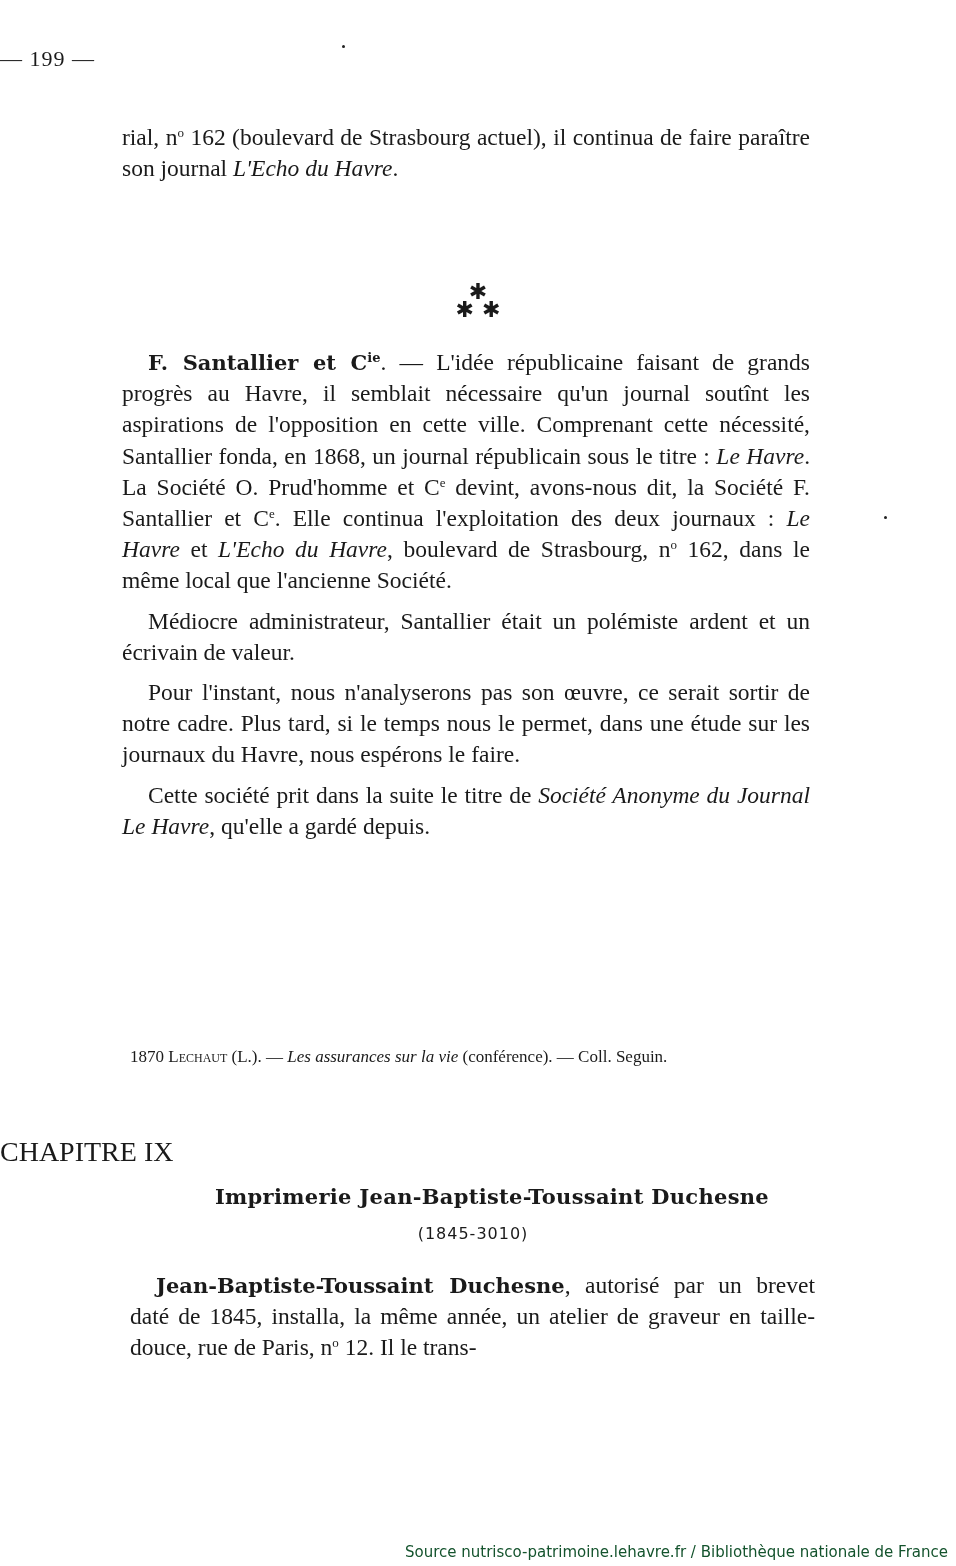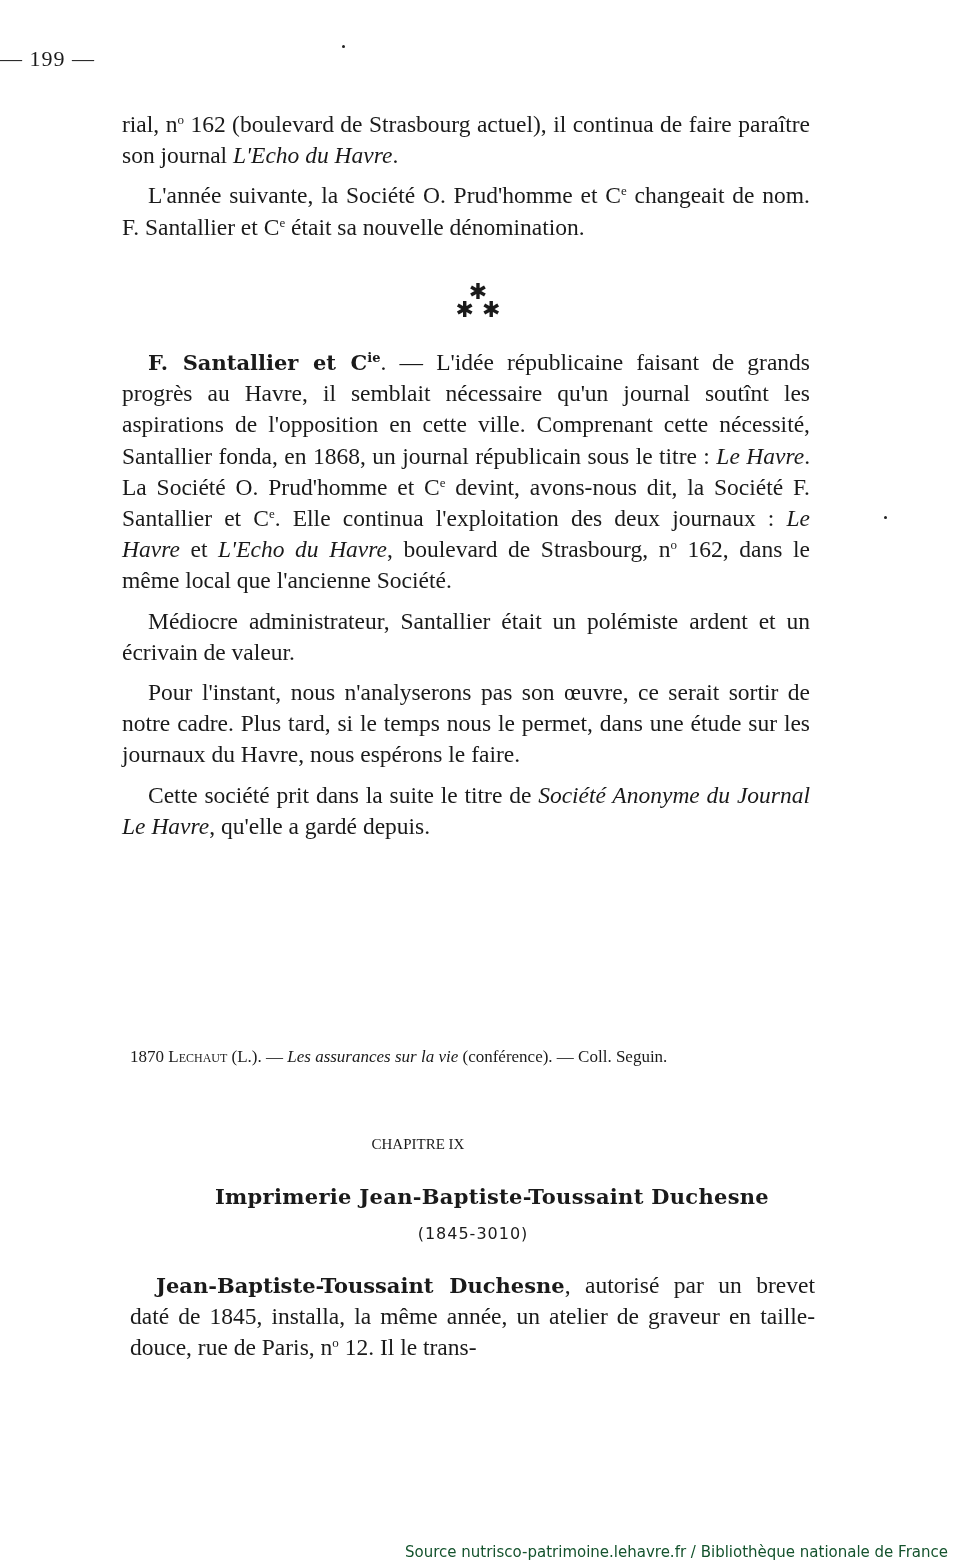--- a/index.html
+++ b/index.html
@@ -13,40 +13,39 @@
     .text p { margin:0; }
     .indent { text-indent:26px; }
     .gap { margin-top:9px !important; }
     .stars { position:absolute; top:283px; left:0; width:956px; text-align:center; font-size:22px; line-height:18px; }
     .stars .top { display:block; }
     .stars .bottom { display:block; letter-spacing:8px; margin-left:8px;}
     .bold { font-weight:bold; font-family:"DejaVu Serif",serif; font-size:21px; }
     sup { font-size:13px; vertical-align:8px; line-height:0; }
     .biblio { position:absolute; top:1047px; left:130px; width:700px; font-size:17px; }
     .sc { font-variant:small-caps;text-align:center; }
-    .chap { position:absolute; top:1136px; left:0; width:836px; text-align:center; font-size:15px; }
+    .chap { position:absolute; top:1136px; left:0; width:836px; font-size:28px; }
     .chap-title { position:absolute; top:1184px; left:0; width:946px; text-align:center;
       font-family:"DejaVu Serif",serif; font-weight:bold; font-size:21px; letter-spacing:0.3px;padding-left:19px;}
     .chap-dates { position:absolute; top:1224px; left:0; width:946px; text-align:center;
       font-family:"DejaVu Sans",sans-serif; font-size:16px; letter-spacing:1px;}
     .text2 { top:1270px; left:130px; width:685px; }
     .source { position:absolute; bottom:5px; right:8px; font-family:"DejaVu Sans",sans-serif;
       font-size:15px; color:#14532d; }
   </style>
 </head>
 <body>
 
 <div class="speck" style="left:342px;top:45px;"></div>
 <div class="speck" style="left:884px;top:516px;"></div>
 
 <div class="page-num">— 199 —</div>
 
-<div class="text" style="top:109px;">
+<div class="text" style="top:122px;">
   <p><span>rial, n</span><sup>o</sup><span> 162 (boulevard de Strasbourg actuel), il continua de faire paraître son journal </span><i>L'Echo du Havre</i><span>.</span></p>
-  <p class="indent gap"><span>L'année suivante, la Société O. Prud'homme et C</span><sup>e</sup><span> changeait de nom. F. Santallier et C</span><sup>e</sup><span> était sa nouvelle dénomination.</span></p>
 </div>
 
 <div class="stars">
   <span class="top">✱</span>
   <span class="bottom">✱✱</span>
 </div>
 
 <div class="text" style="top:347px;">
   <p class="indent"><b class="bold"><span>F. Santallier et C</span><sup>ie</sup></b><span>. — L'idée républicaine faisant de grands progrès au Havre, il semblait nécessaire qu'un journal soutînt les aspirations de l'opposition en cette ville. Comprenant cette nécessité, Santallier fonda, en 1868, un journal républicain sous le titre : </span><i>Le Havre</i><span>. La Société O. Prud'homme et C</span><sup>e</sup><span> devint, avons-nous dit, la Société F. Santallier et C</span><sup>e</sup><span>. Elle continua l'exploitation des deux journaux : </span><i>Le Havre</i><span> et </span><i>L'Echo du Havre</i><span>, boulevard de Strasbourg, n</span><sup>o</sup><span> 162, dans le même local que l'ancienne Société.</span></p>
   <p class="indent gap">Médiocre administrateur, Santallier était un polémiste ardent et un écrivain de valeur.</p>

